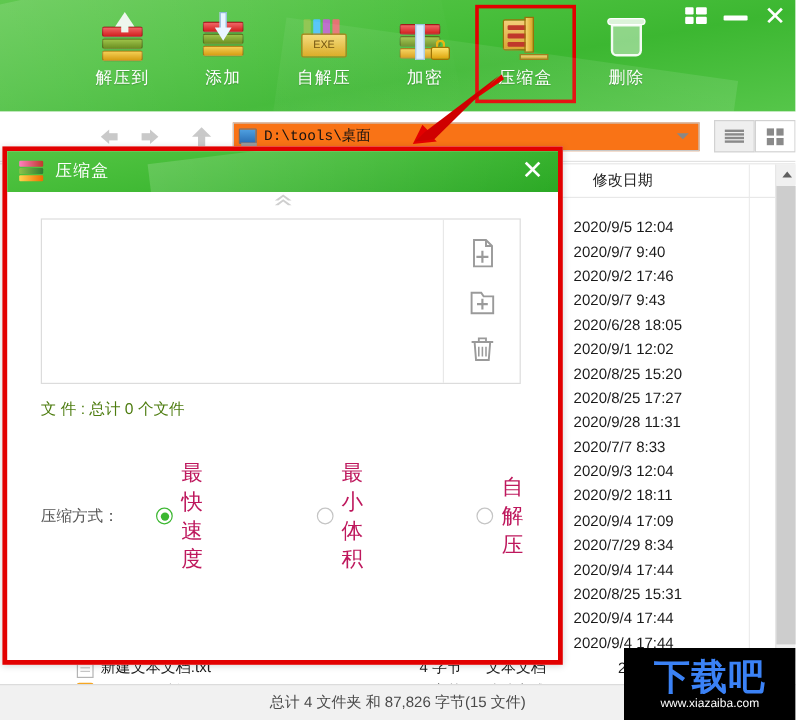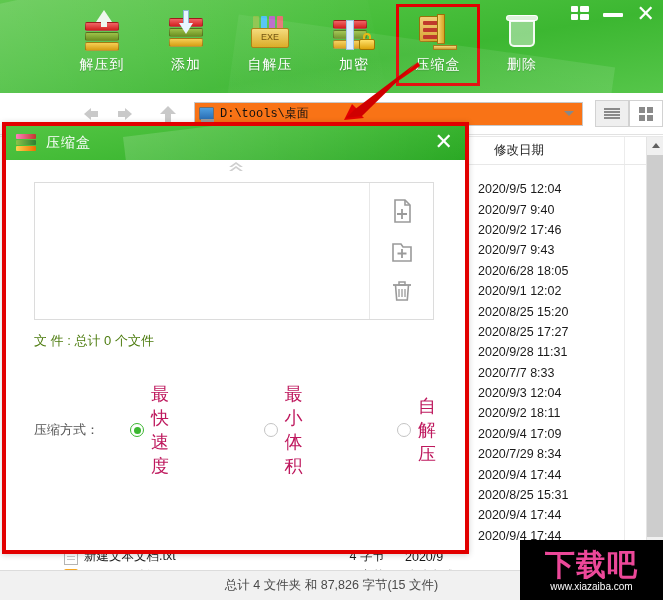--- a/index.html
+++ b/index.html
@@ -271,21 +271,21 @@
 
   
   .pointer-arrow { position: absolute; left: 330px; top: 60px; width: 92px; height: 62px; z-index: 30; pointer-events: none; }
 
   
   .watermark {
     position: absolute; right: 0; bottom: 0; width: 143px; height: 60px;
     background: #000; z-index: 40;
     display: flex; flex-direction: column; align-items: center; justify-content: center;
   }
-  .wm-main { color: #ec4899; font-size: 30px; font-weight: bold; letter-spacing: 1px; line-height: 32px; }
+  .wm-main { color: #3b82f6; font-size: 30px; font-weight: bold; letter-spacing: 1px; line-height: 32px; }
   .wm-sub { color: #ffffff; font-size: 10px; letter-spacing: 0px; }
 </style>
 </head>
 <body>
 
 <div id="app">
 
   <div class="topbar">
     <div class="tool-items">
 
@@ -460,20 +460,21 @@
       <div class="date-row">2020/9/4 17:44</div>
       <div class="date-row">2020/9/4 17:44</div>
     </div>
 
     <div class="frow" style="top:409px;">
       <div class="fname">
         <div class="fico fico-txt"></div>
         <span>新建文本文档.txt</span>
       </div>
       <div class="fsize">4 字节</div>
+      <div class="ftype">文本文档</div>
       <div class="fdate">2020/9</div>
     </div>
     <div class="frow" style="top:429px;">
       <div class="fname">
         <div class="fico fico-pdf"></div>
         <span>云帆PDF编辑器.lnk</span>
       </div>
       <div class="fsize">894 字节</div>
       <div class="ftype">快捷方式</div>
       <div class="fdate">2020/9</div>

